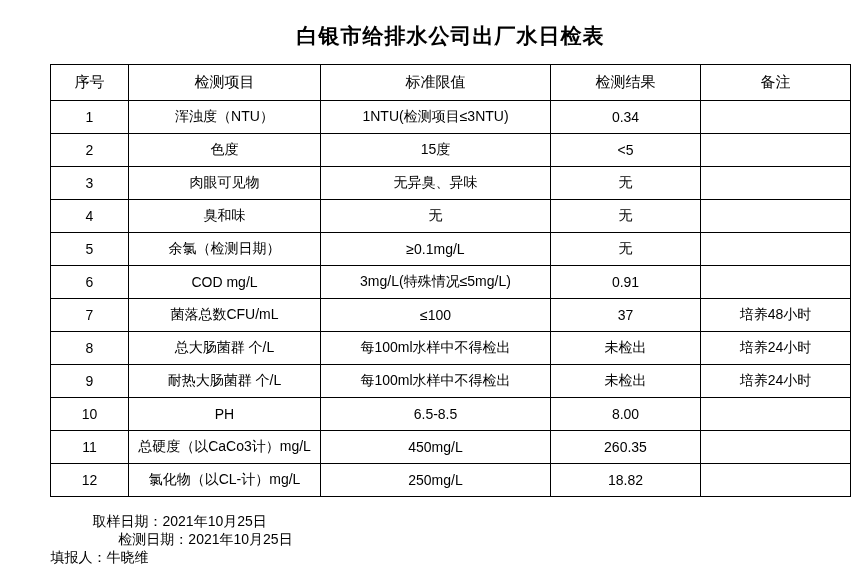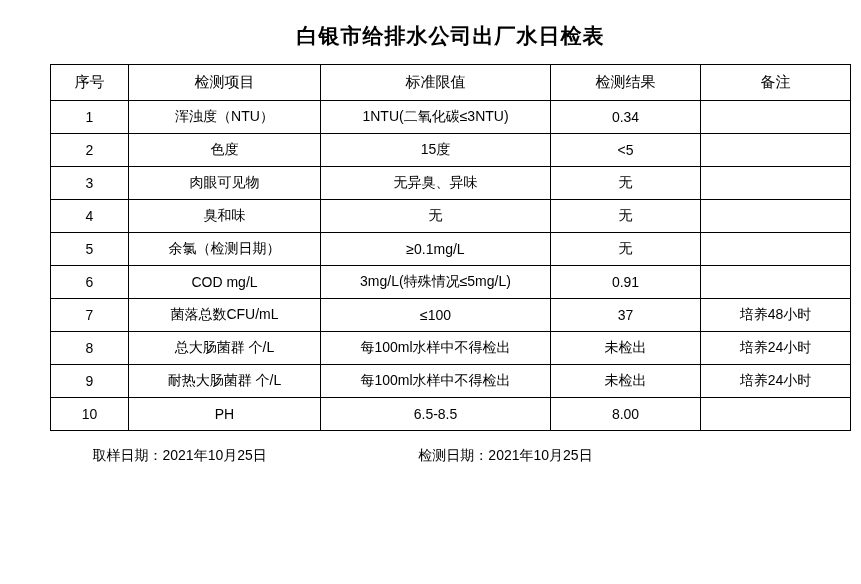--- a/index.html
+++ b/index.html
@@ -61,20 +61,21 @@
 
   .cell-num {
     font-size: 14px;
   }
   .footer {
     width: 800px;
     margin: 10px auto 0 auto;
     display: flex;
     font-size: 14px;
     padding-top: 6px;
+    flex-direction: column;
   }
   .footer .f-sample { width: 300px; padding-left: 42px; box-sizing: border-box; }
   .footer .f-test   { width: 310px; text-align: center; }
   .footer .f-person { flex: 1; text-align: left; }
 </style>
 </head>
 <body>
 
 <div class="page">
 
@@ -87,21 +88,21 @@
         <td class="col-item">检测项目</td>
         <td class="col-std">标准限值</td>
         <td class="col-res">检测结果</td>
         <td class="col-note">备注</td>
       </tr>
     </thead>
     <tbody>
       <tr>
         <td class="cell-num">1</td>
         <td>浑浊度（NTU）</td>
-        <td class="cell-num">1NTU(二氧化碳≤3NTU)</td>
+        <td class="cell-num">1NTU(检测项目≤3NTU)</td>
         <td class="cell-num">0.34</td>
         <td></td>
       </tr>
       <tr>
         <td class="cell-num">2</td>
         <td>色度</td>
         <td class="cell-num">15度</td>
         <td class="cell-num">&lt;5</td>
         <td></td>
       </tr>
@@ -154,21 +155,36 @@
         <td>未检出</td>
         <td>培养24小时</td>
       </tr>
       <tr>
         <td class="cell-num">10</td>
         <td>PH</td>
         <td class="cell-num">6.5-8.5</td>
         <td class="cell-num">8.00</td>
         <td></td>
       </tr>
+      <tr>
+        <td class="cell-num">11</td>
+        <td>总硬度（以CaCo3计）mg/L</td>
+        <td class="cell-num">450mg/L</td>
+        <td class="cell-num">260.35</td>
+        <td></td>
+      </tr>
+      <tr>
+        <td class="cell-num">12</td>
+        <td>氯化物（以CL-计）mg/L</td>
+        <td class="cell-num">250mg/L</td>
+        <td class="cell-num">18.82</td>
+        <td></td>
+      </tr>
     </tbody>
   </table>
 
   <div class="footer">
     <div class="f-sample">取样日期：2021年10月25日</div>
     <div class="f-test">检测日期：2021年10月25日</div>
+    <div class="f-person">填报人：牛晓维</div>
   </div>
 
 </div>
 
 </body></html>

